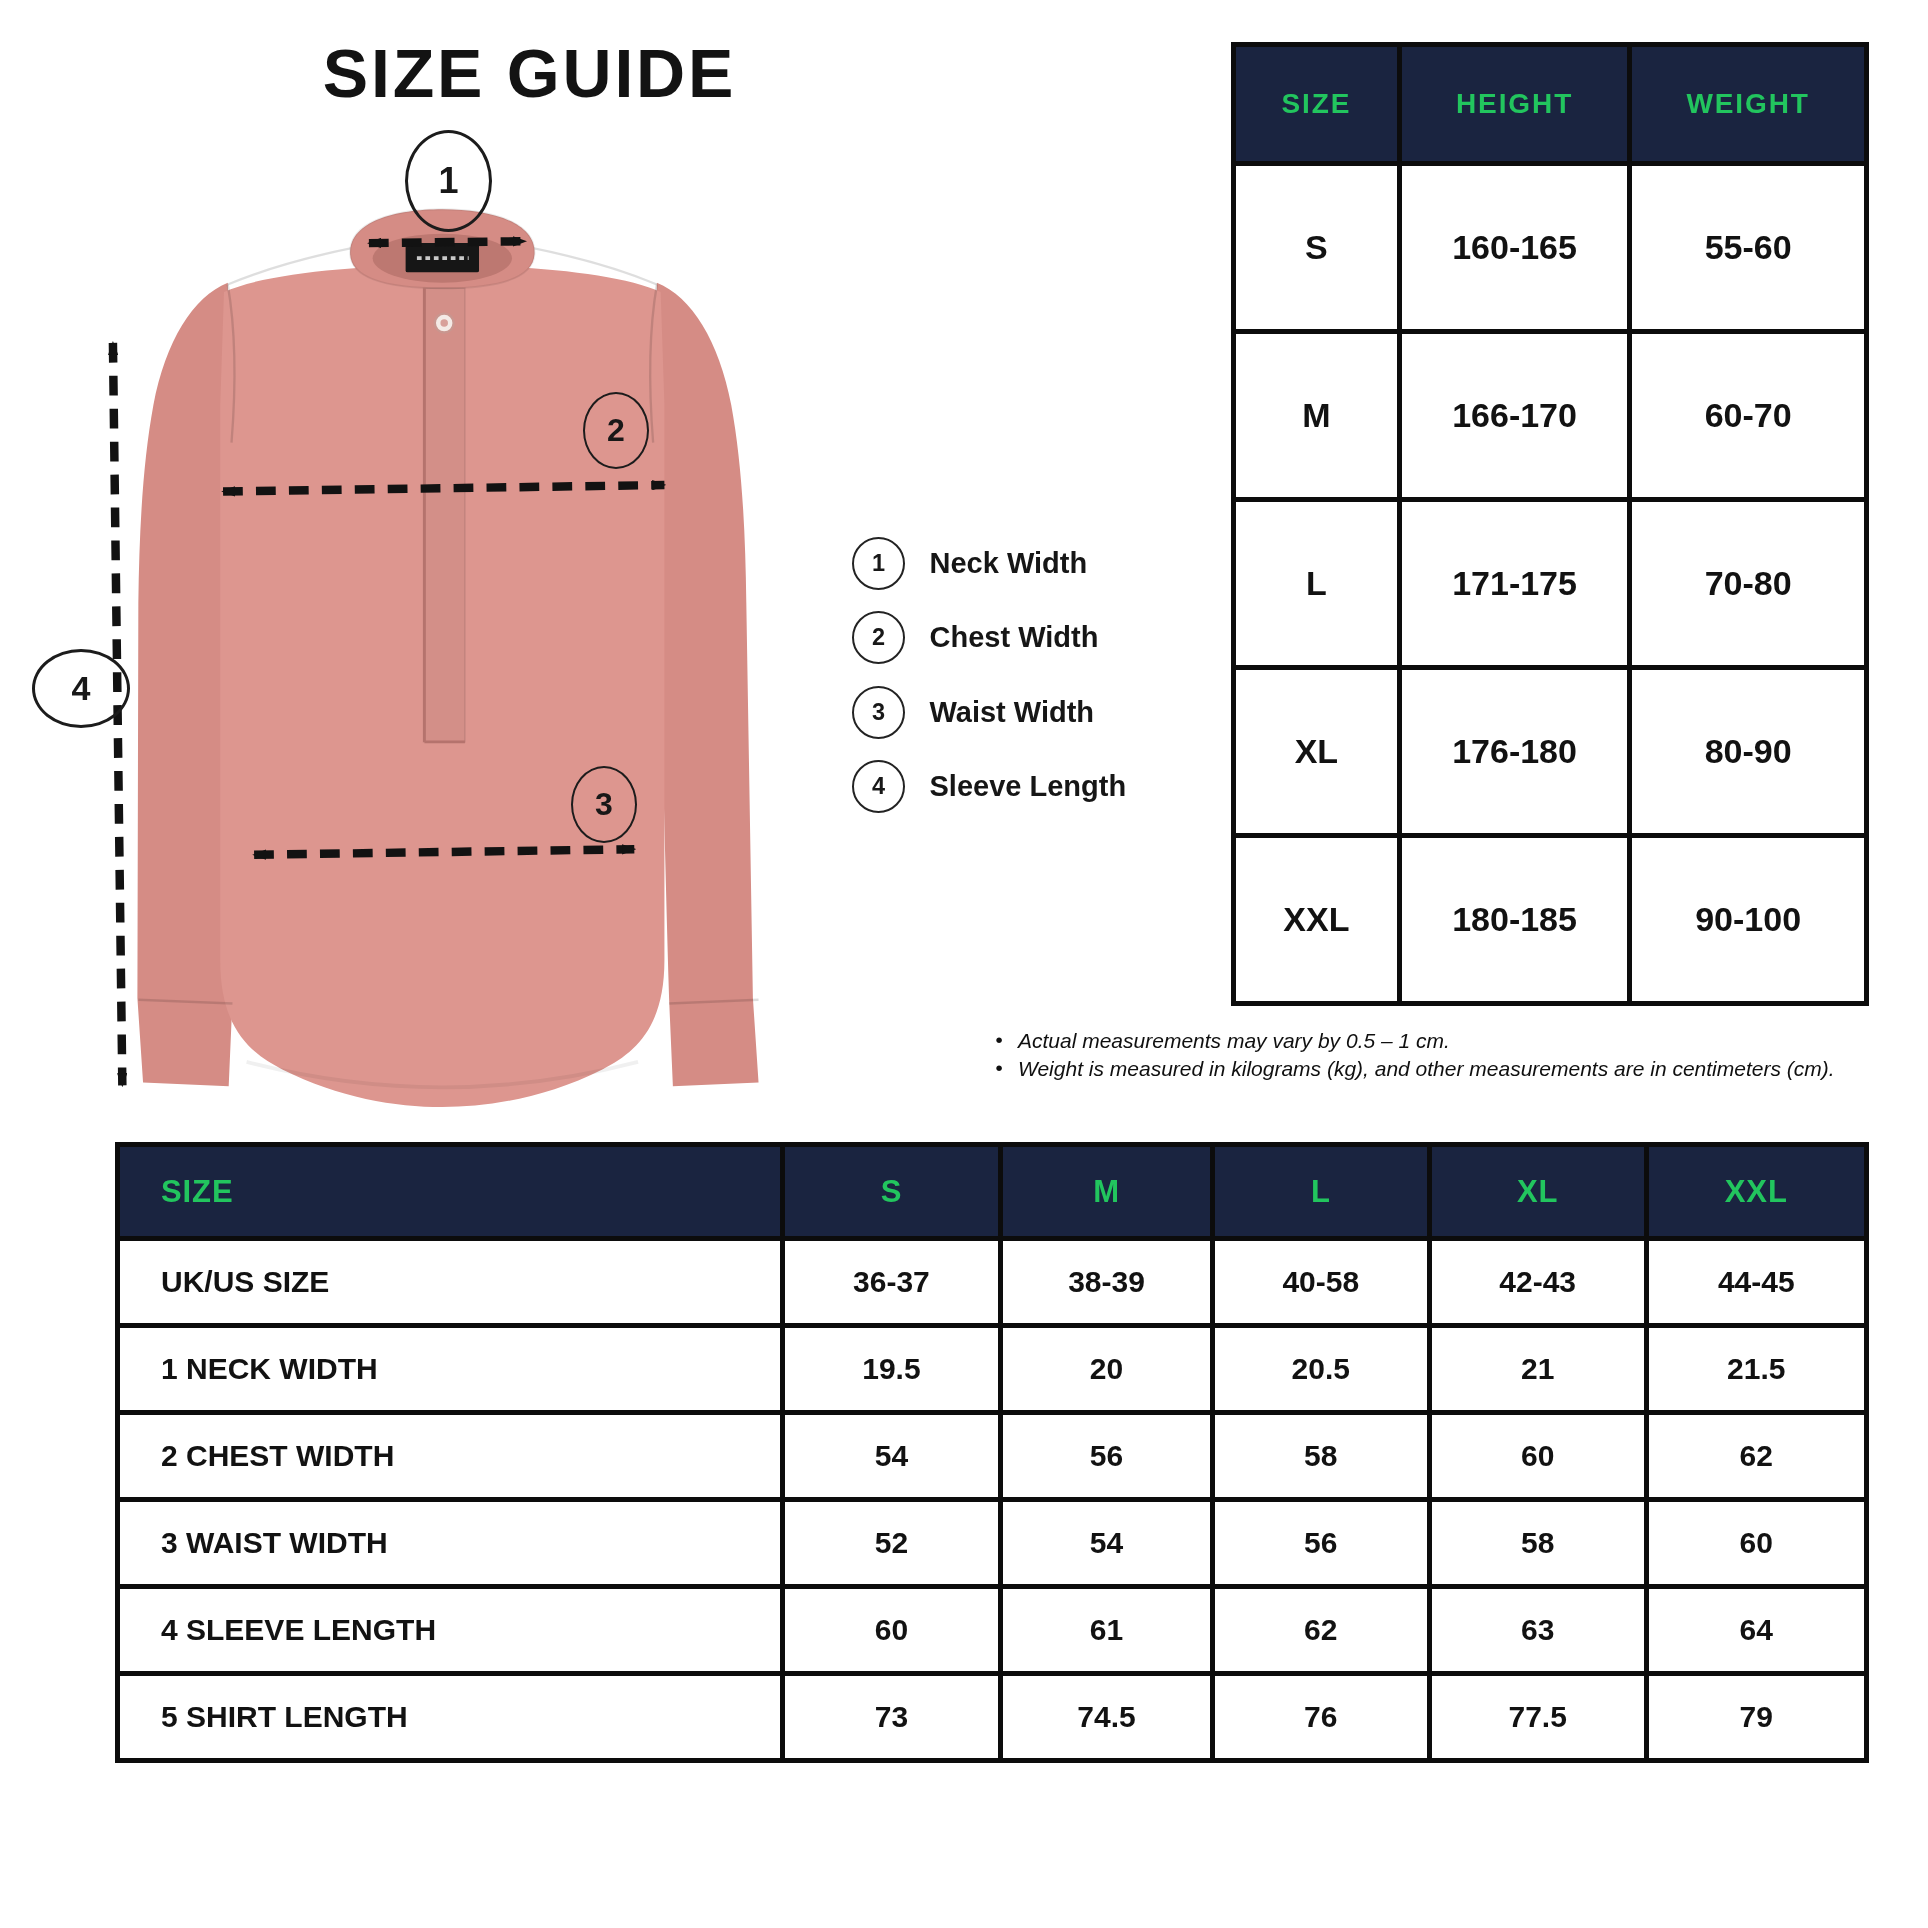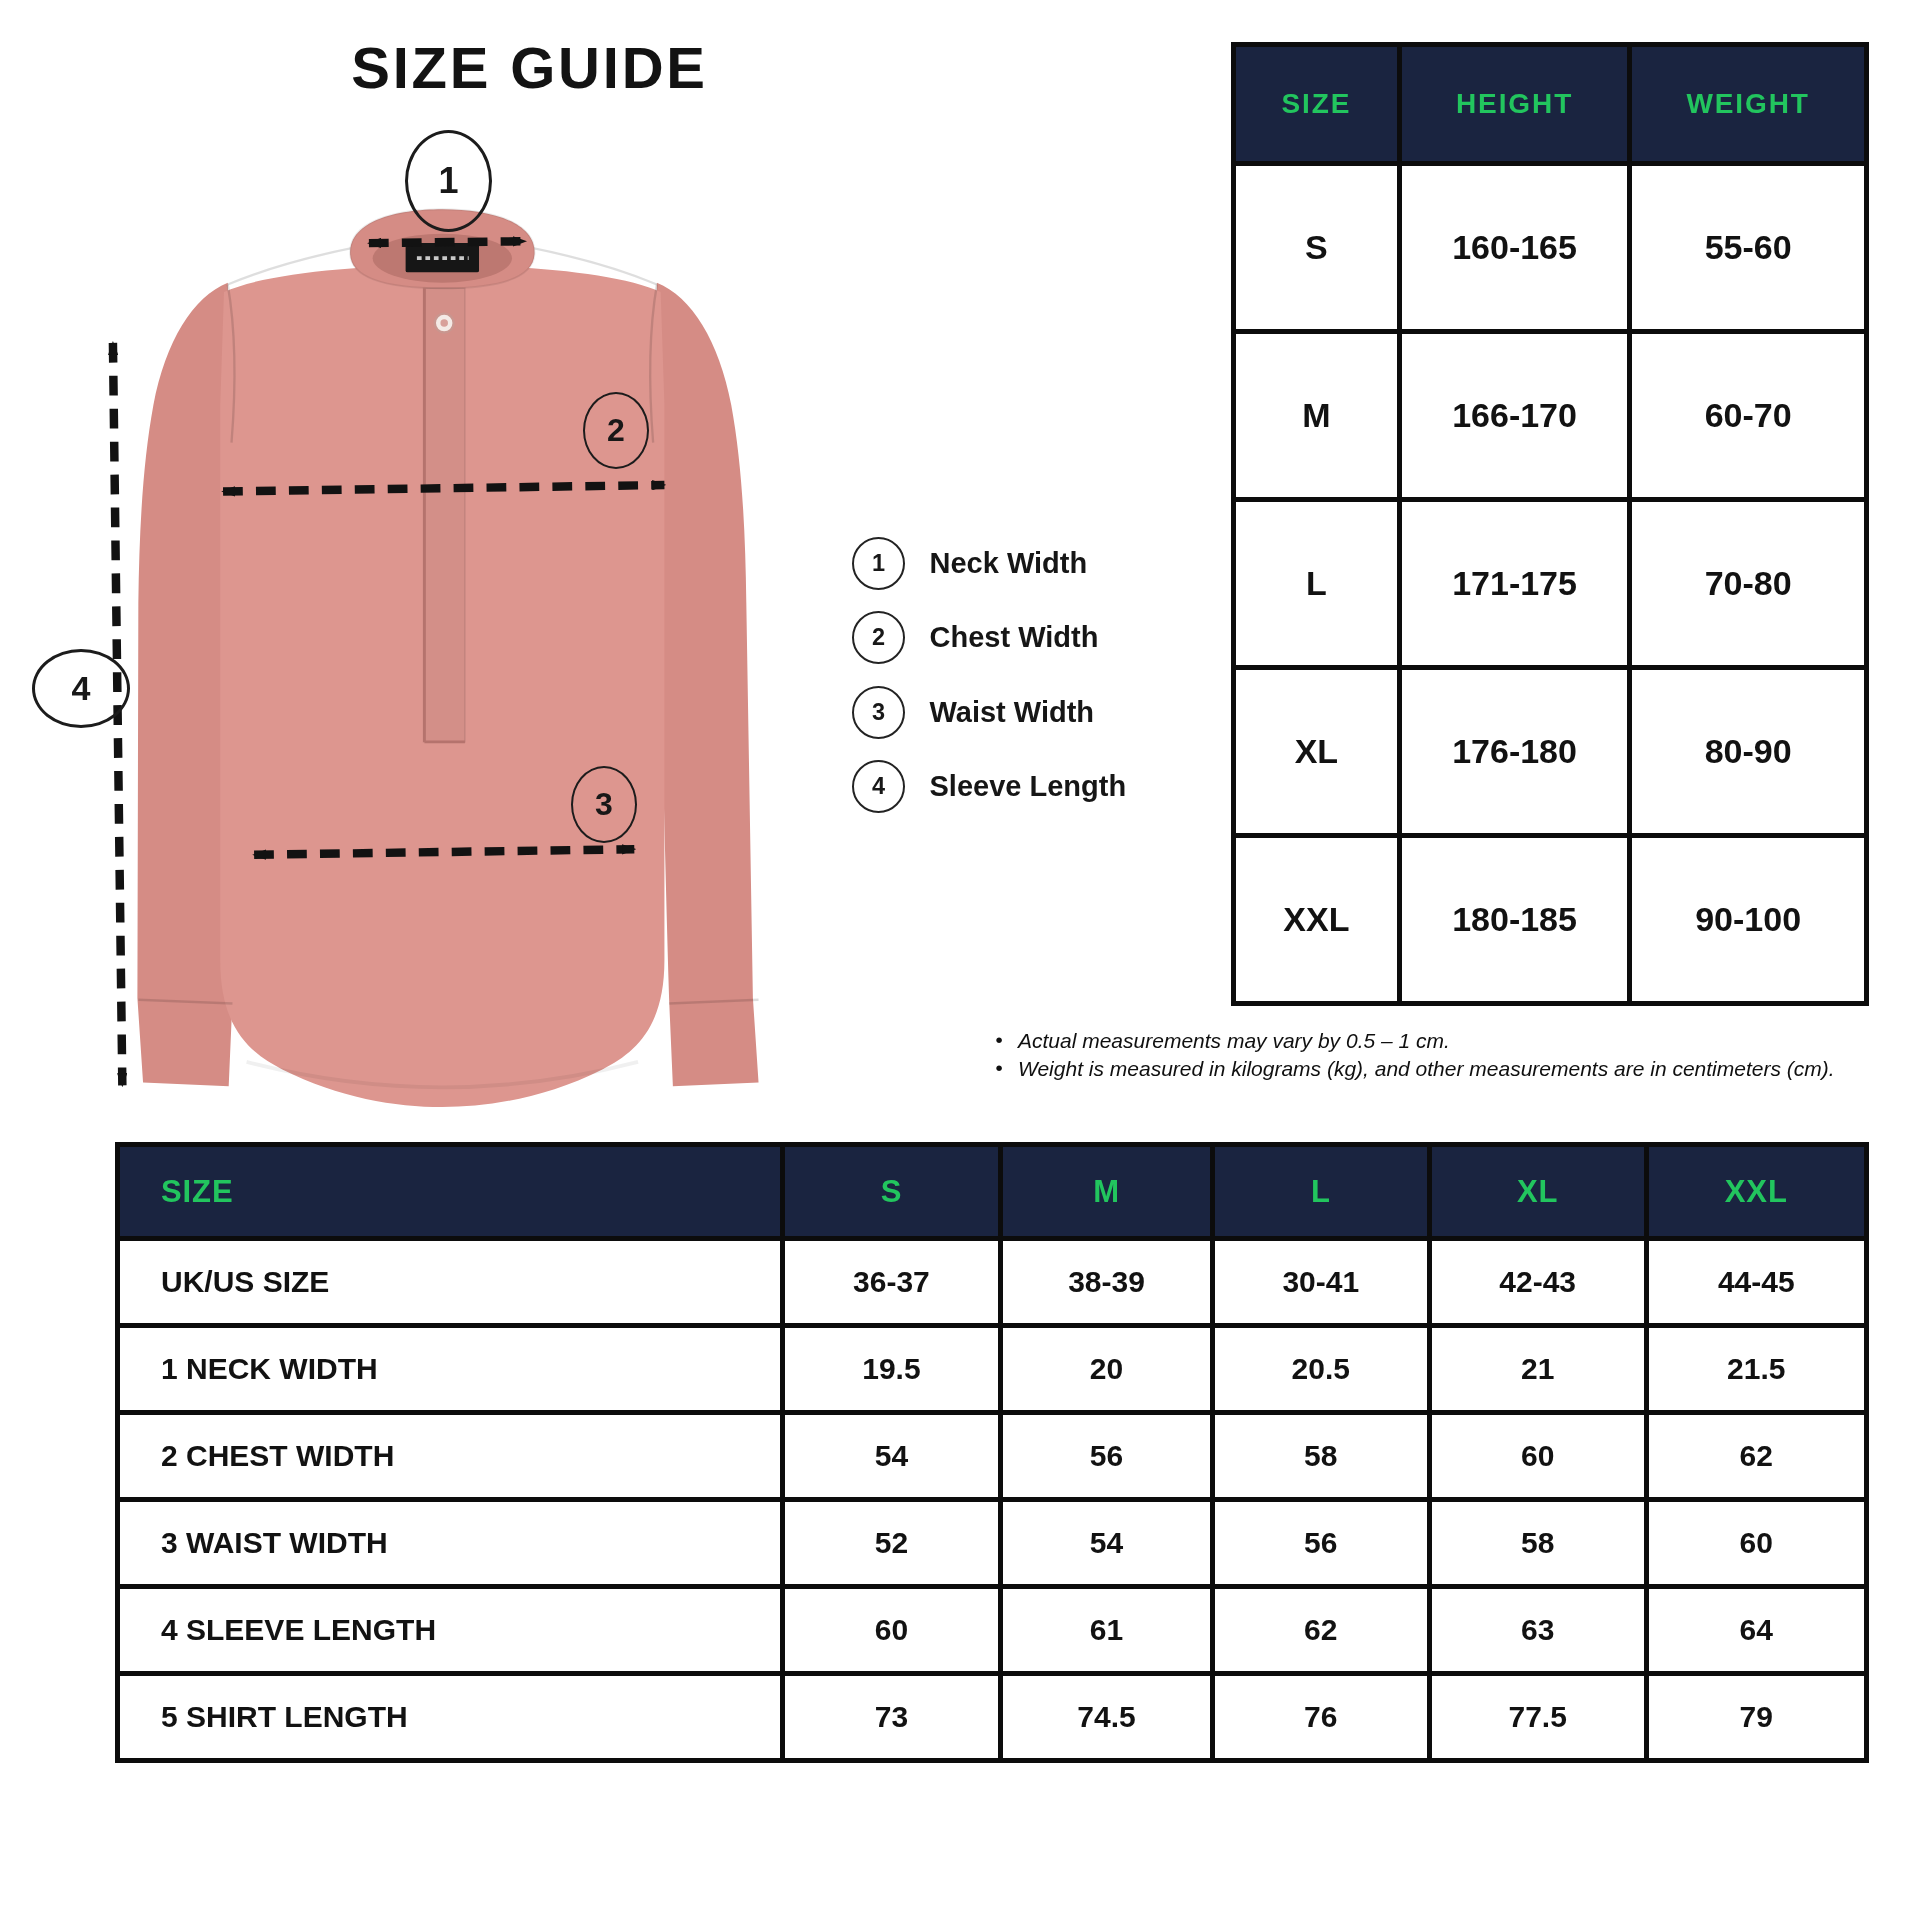--- a/index.html
+++ b/index.html
@@ -4,21 +4,21 @@
 <style>
   :root{
     --navy:#1a2440; --ink:#0c0c0c;
     --shirt-base:#dd968f; --shirt-shade:#d58c85; --shirt-dark:#bd7871;
   }
   html,body{margin:0;padding:0;background:#fff;}
   .page{position:relative;width:1928px;height:1928px;background:#fff;overflow:hidden;
         font-family:"Liberation Sans",sans-serif;color:#121212;}
 
   .title{position:absolute;left:151px;top:34px;width:757px;text-align:center;
-         font-size:58px;font-weight:800;letter-spacing:2.8px;color:#131313;}
+         font-size:68px;font-weight:800;letter-spacing:2.8px;color:#131313;}
 
   
   .diagram-svg{position:absolute;left:0;top:0;}
   .shirt-body{fill:var(--shirt-base);}
   .shirt-sleeve{fill:var(--shirt-shade);}
   .collar-outer{fill:var(--shirt-shade);stroke:rgba(0,0,0,.08);stroke-width:2;}
   .collar-inner{fill:var(--shirt-dark);}
   .seam{fill:none;stroke:rgba(0,0,0,.13);stroke-width:2.5;}
   .placket{fill:rgba(0,0,0,.045);stroke:rgba(0,0,0,.10);stroke-width:1.5;}
   .placket-line{stroke:#b5736d;stroke-width:3;fill:none;}
@@ -208,21 +208,21 @@
         <th>L</th>
         <th>XL</th>
         <th>XXL</th>
       </tr>
     </thead>
     <tbody>
       <tr>
         <td class="lab">UK/US SIZE</td>
         <td>36-37</td>
         <td>38-39</td>
-        <td>30-41</td>
+        <td>40-58</td>
         <td>42-43</td>
         <td>44-45</td>
       </tr>
       <tr>
         <td class="lab">1 NECK WIDTH</td>
         <td>19.5</td>
         <td>20</td>
         <td>20.5</td>
         <td>21</td>
         <td>21.5</td>

